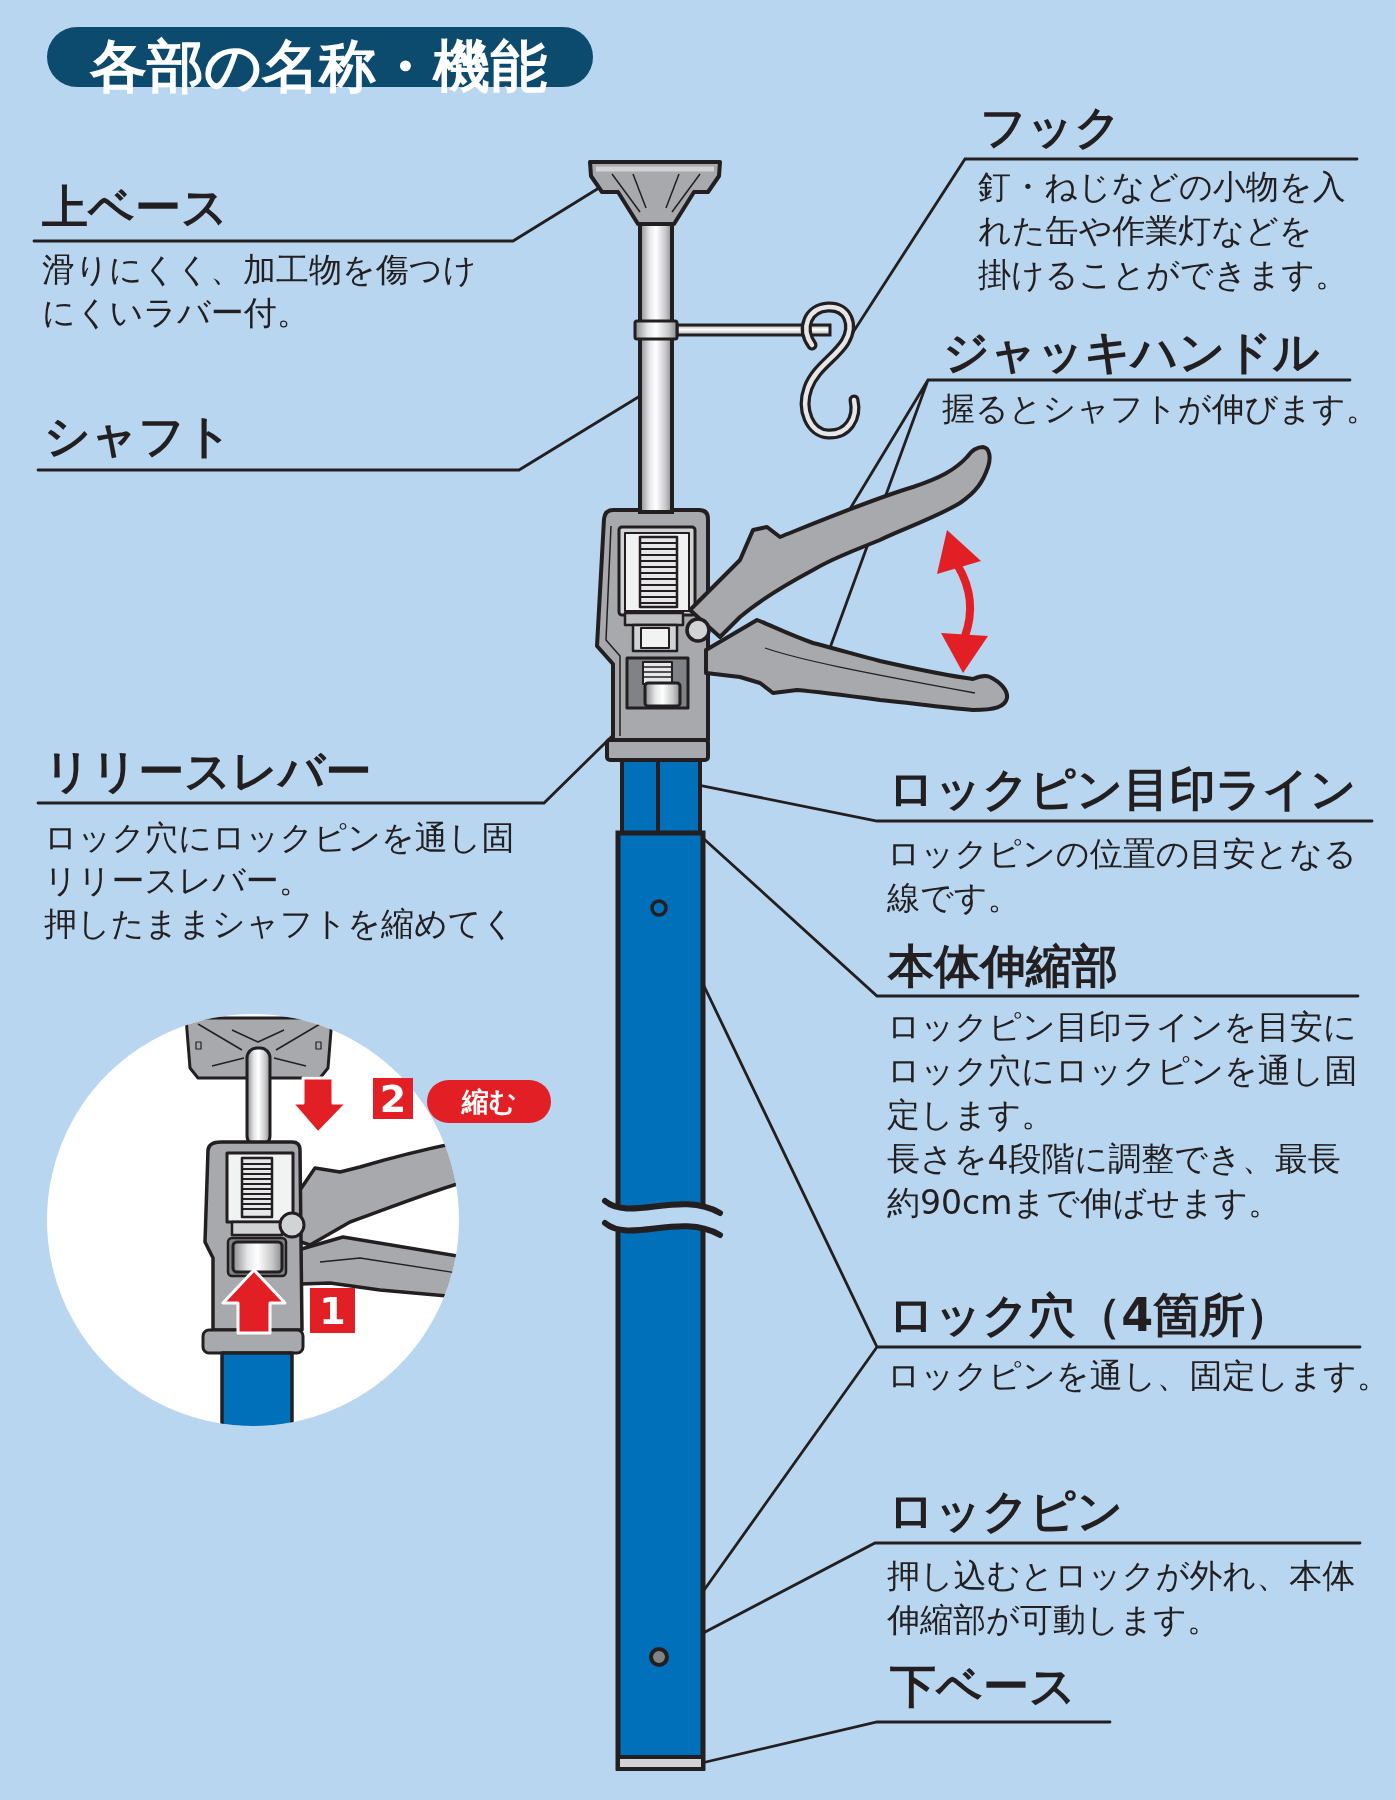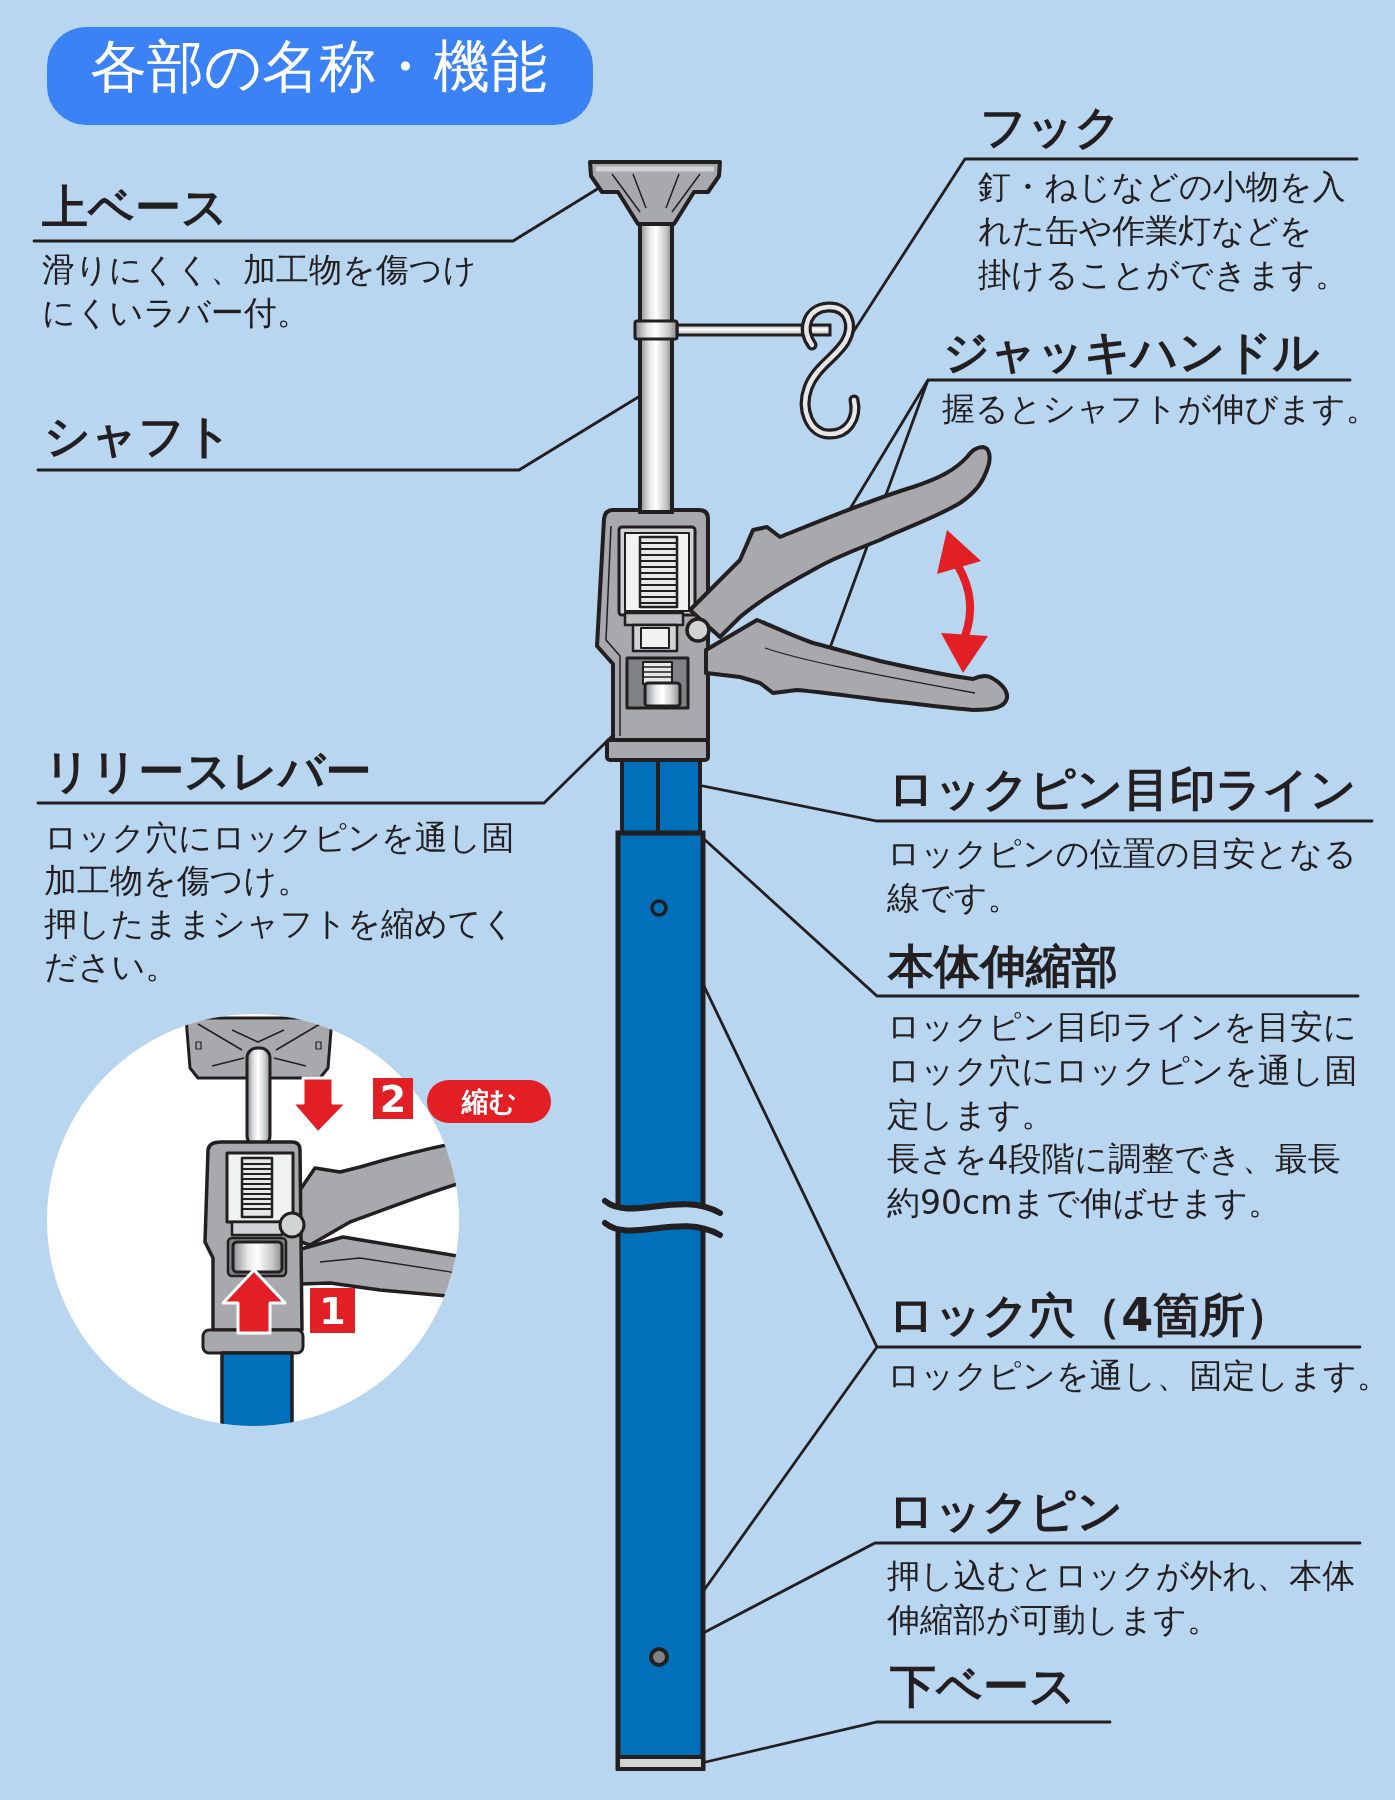--- a/index.html
+++ b/index.html
@@ -1,22 +1,22 @@
 <!DOCTYPE html>
 <html><head>
 <meta charset="utf-8">
 <style>
   *{box-sizing:border-box}
   html,body{margin:0;padding:0}
   body{width:1395px;height:1800px}
   #canvas{position:relative;width:1395px;height:1800px;background:#B8D6EF;overflow:hidden;
     font-family:"DejaVu Sans","Liberation Sans",sans-serif;color:#231F20}
   #art{position:absolute;left:0;top:0}
-  .title-pill{position:absolute;left:47px;top:27px;width:546px;height:98px;border-radius:39px;
-    background:#3b82f6;color:#fff;font-weight:normal;font-size:57px;line-height:78px;padding-left:43px;
+  .title-pill{position:absolute;left:47px;top:27px;width:546px;height:60px;border-radius:39px;
+    background:#0c4a6e;color:#fff;font-weight:bold;font-size:57px;line-height:78px;padding-left:43px;
     white-space:nowrap;font-family:"DejaVu Sans",sans-serif}
   .heading{position:absolute;font-size:46px;font-weight:bold;line-height:50px;white-space:nowrap}
   .body{position:absolute;font-size:33px;line-height:43px;white-space:nowrap}
   .body.r{line-height:44px}
   .body .line{display:block;height:43px}
   .body.r .line{height:44px}
   .step-num{position:absolute;background:#E31F26;color:#fff;font-weight:bold;font-size:38px;
     display:flex;align-items:center;justify-content:center;line-height:1}
   .step-pill{position:absolute;background:#E31F26;color:#fff;font-weight:bold;font-size:27px;
     border-radius:24px;display:flex;align-items:center;justify-content:center;white-space:nowrap;line-height:1}
@@ -211,23 +211,22 @@
   <div class="body" style="left:42px;top:248px">
     <span class="line">滑りにくく、加工物を傷つけ</span>
     <span class="line">にくいラバー付。</span>
   </div>
 
   <div class="heading" style="left:44px;top:411px">シャフト</div>
 
   <div class="heading" style="left:44px;top:746px">リリースレバー</div>
   <div class="body" style="left:44px;top:816px">
     <span class="line">ロック穴にロックピンを通し固</span>
-    <span class="line">加工物を傷つけ。</span>
+    <span class="line">リリースレバー。</span>
     <span class="line">押したままシャフトを縮めてく</span>
-    <span class="line">ださい。</span>
   </div>
 
   <div class="heading" style="left:980px;top:102px">フック</div>
   <div class="body r" style="left:978px;top:165px">
     <span class="line">釘・ねじなどの小物を入</span>
     <span class="line">れた缶や作業灯などを</span>
     <span class="line">掛けることができます。</span>
   </div>
 
   <div class="heading" style="left:943px;top:327px">ジャッキハンドル</div>

